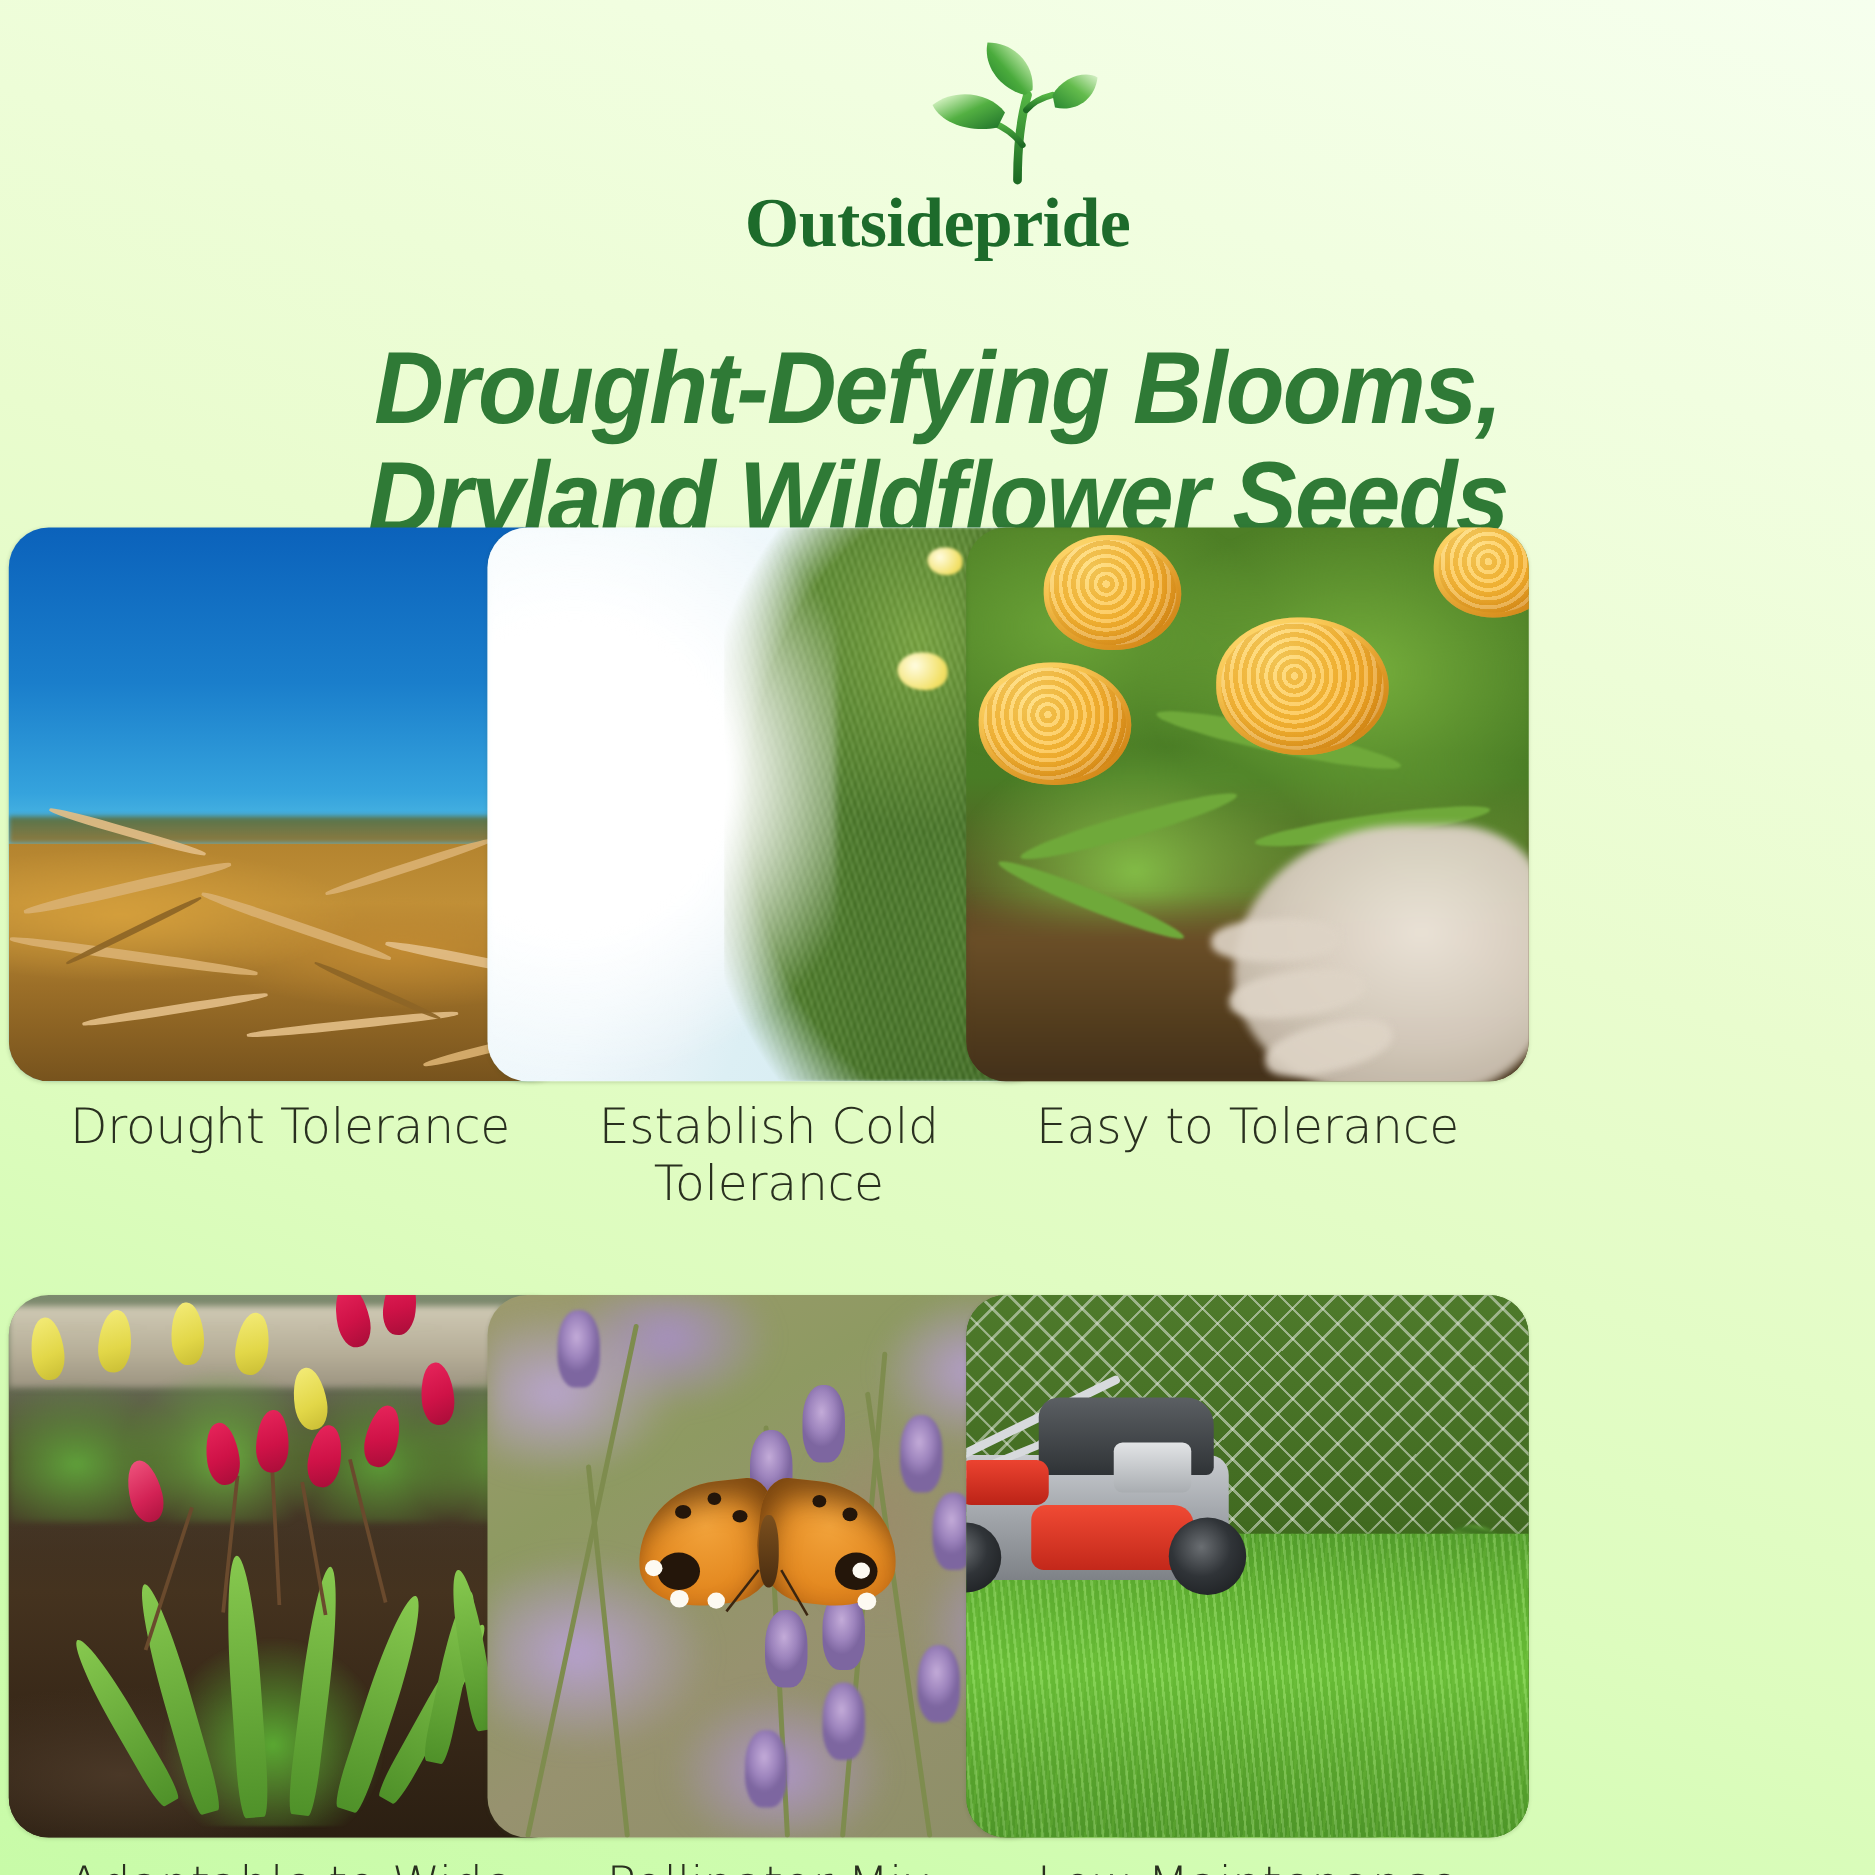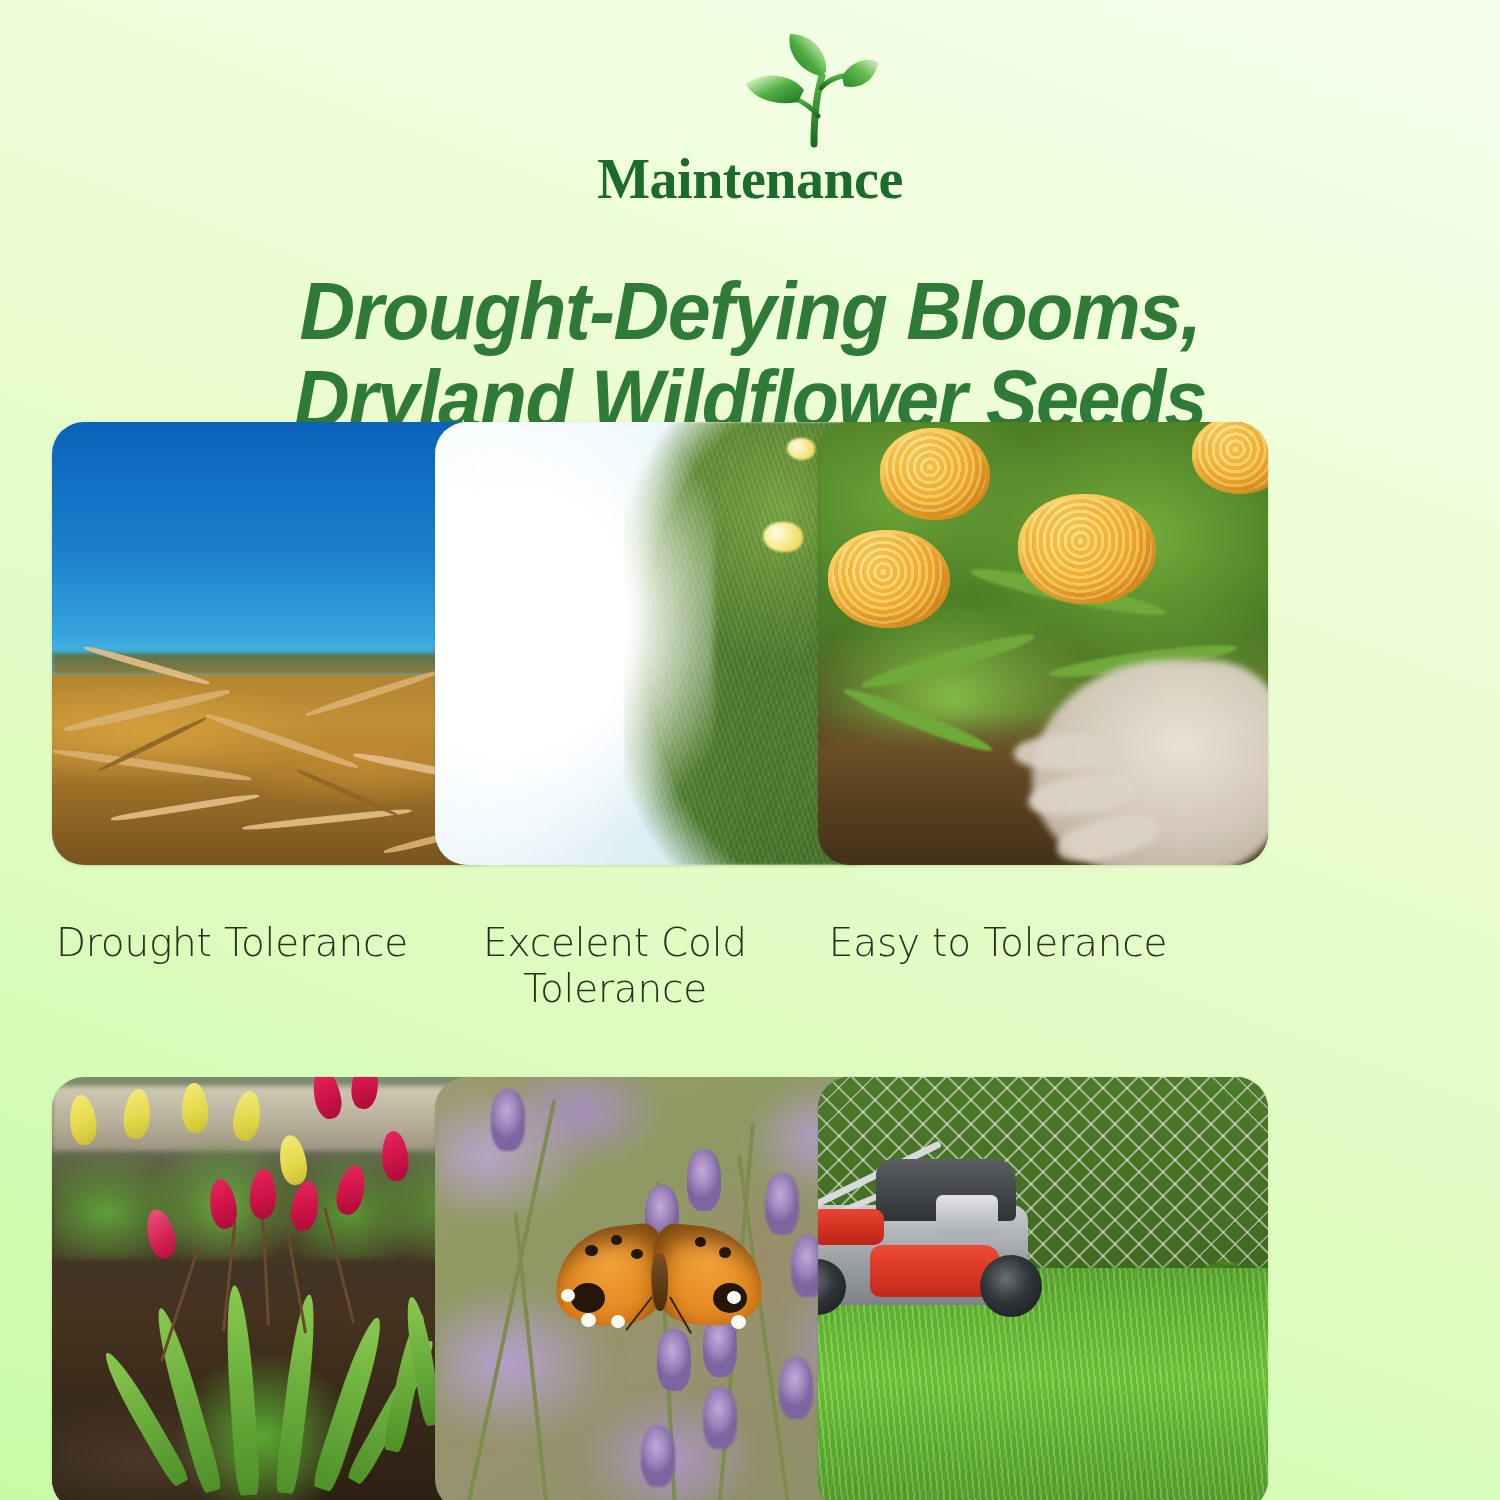--- a/index.html
+++ b/index.html
@@ -87,21 +87,21 @@
   .row {
     display: flex;
     gap: 23px;
   }
   .row-2 { margin-top: 65px; }
 
   .cell {
     width: 360px;
     display: flex;
     flex-direction: column;
-    gap: 41px;
+    align-items: center;
   }
 
   .photo {
     position: relative;
     width: 450px;
     height: 443px;
     border-radius: 32px;
     overflow: hidden;
     box-shadow: 0 1px 3px rgba(60,80,40,0.18);
   }
@@ -424,21 +424,21 @@
           </linearGradient>
         </defs>
         <path d="M72 112 C72 88 74 64 80 44" stroke="url(#stemg)" stroke-width="7" fill="none" stroke-linecap="round"></path>
         <path d="M76 84 C70 76 62 70 52 66" stroke="url(#stemg)" stroke-width="5" fill="none" stroke-linecap="round"></path>
         <path d="M79 56 C84 50 92 46 100 44" stroke="url(#stemg)" stroke-width="5" fill="none" stroke-linecap="round"></path>
         <path d="M78 44 C60 40 44 22 48 2 C70 2 86 20 84 40 Z" fill="url(#lg1)"></path>
         <path d="M56 70 C36 74 12 68 4 52 C22 38 50 42 62 58 Z" fill="url(#lg2)"></path>
         <path d="M100 44 C108 30 126 24 136 30 C134 48 118 58 102 54 Z" fill="url(#lg3)"></path>
       </svg>
     </div>
-    <div class="logo-word">Maintenance</div>
+    <div class="logo-word">Outsidepride</div>
   </div>
 
   <h1 class="headline">
     <span class="hl-line">Drought-Defying Blooms,</span>
     <span class="hl-line">Dryland Wildflower Seeds</span>
   </h1>
 
   <div class="grid">
 
     <div class="row row-1">
@@ -464,21 +464,21 @@
 
       <div class="cell">
         <div class="photo ph-snow">
           <div class="moss"></div>
           <div class="snowdrift"></div>
           <div class="petal" style="left:352px; top:16px;  width:28px; height:22px;"></div>
           <div class="petal" style="left:400px; top:58px;  width:26px; height:20px;"></div>
           <div class="petal" style="left:328px; top:100px; width:40px; height:30px;"></div>
           <div class="petal" style="left:398px; top:198px; width:52px; height:42px;"></div>
         </div>
-        <div class="caption">Excelent Cold Tolerance</div>
+        <div class="caption">Establish Cold Tolerance</div>
       </div>
 
       <div class="cell">
         <div class="photo ph-marigold">
           <div class="foliage"></div>
           <div class="soil"></div>
           <div class="leafspray" style="left:40px;  top:230px; width:180px; height:18px; transform:rotate(-16deg);"></div>
           <div class="leafspray" style="left:150px; top:160px; width:200px; height:20px; transform:rotate(12deg);"></div>
           <div class="leafspray" style="left:20px;  top:290px; width:160px; height:16px; transform:rotate(22deg);"></div>
           <div class="leafspray" style="left:230px; top:230px; width:190px; height:18px; transform:rotate(-8deg);"></div>

